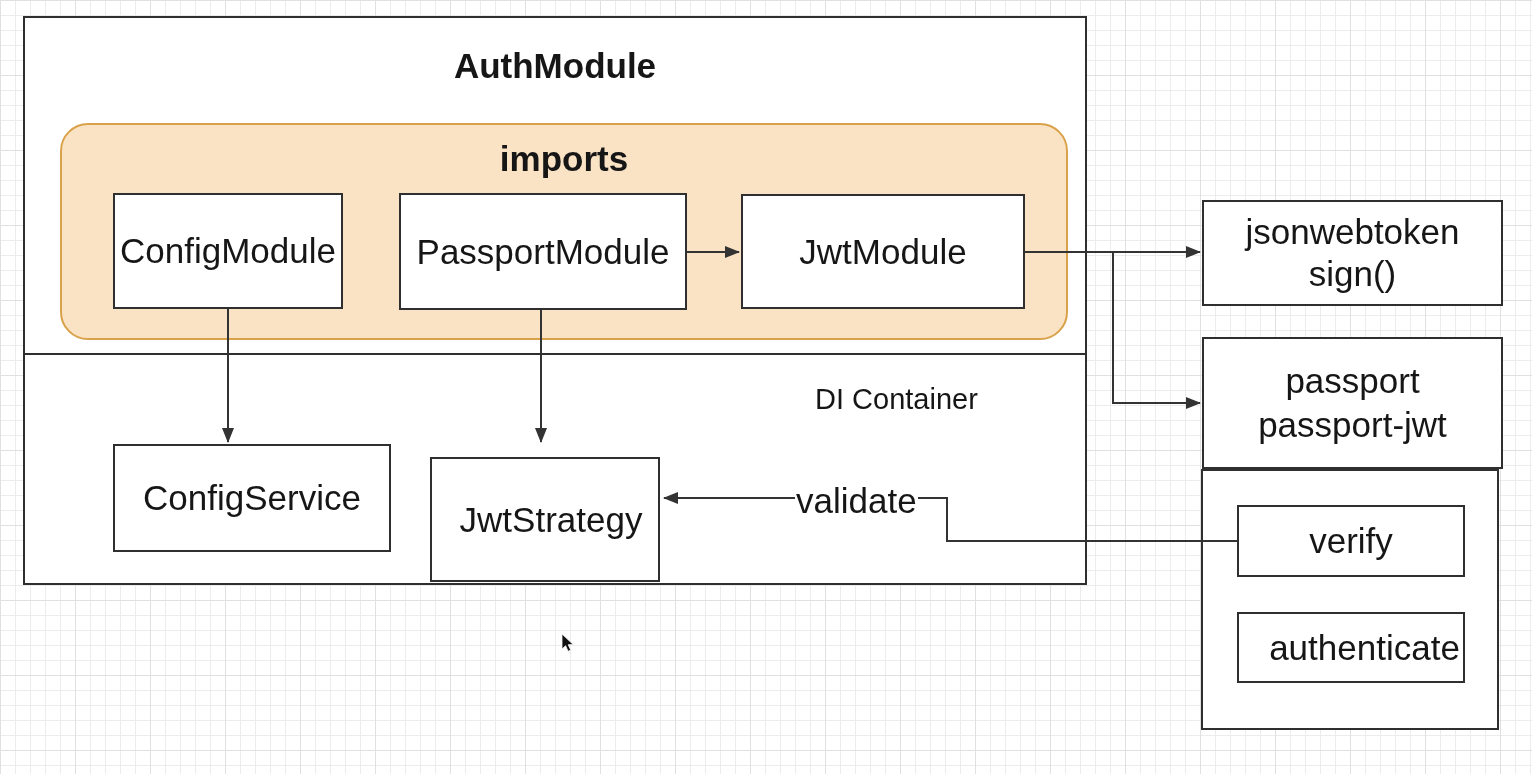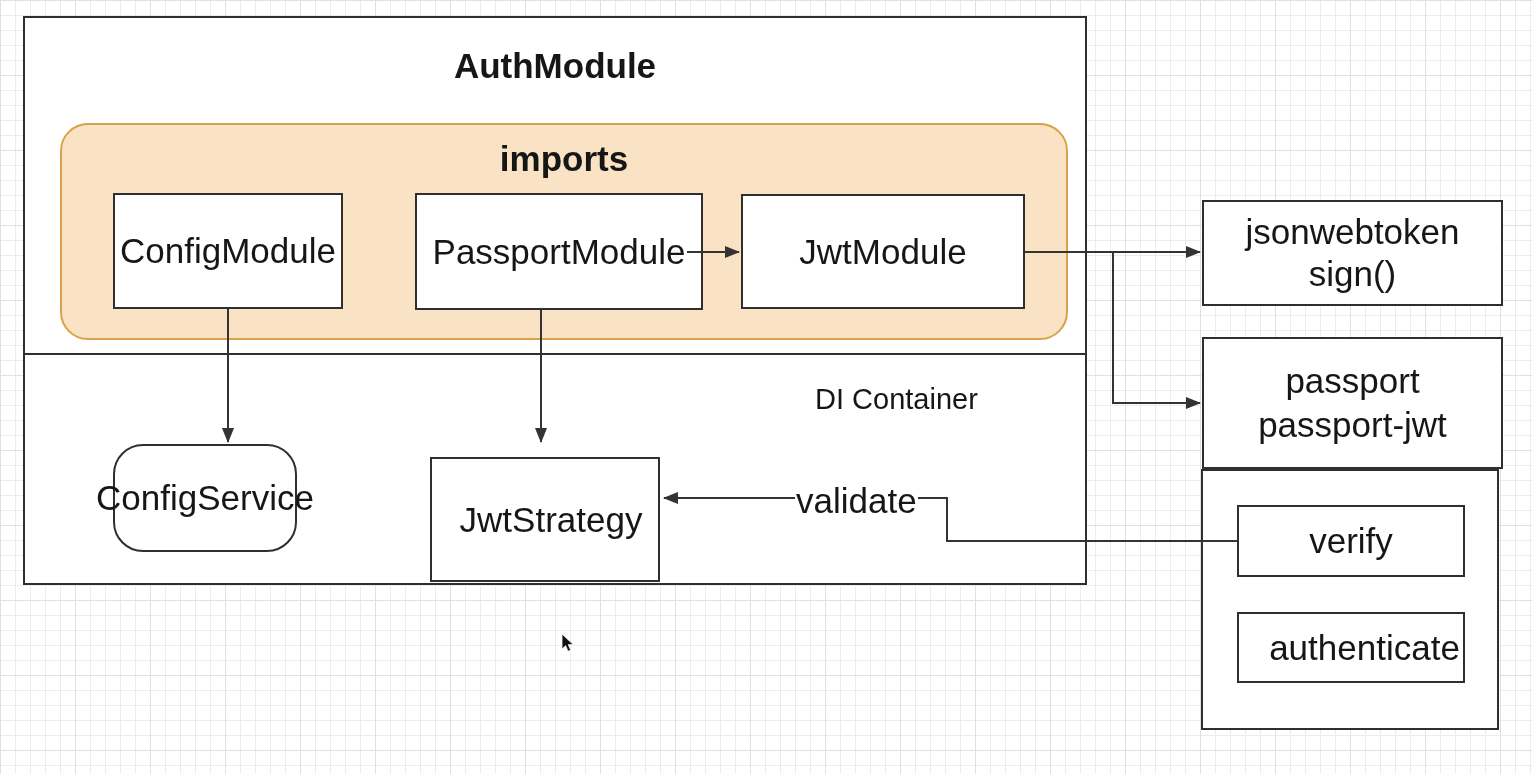--- a/index.html
+++ b/index.html
@@ -77,29 +77,29 @@
   </div>
 
   <div class="imports">
     <div class="group-title" style="top:14px;">imports</div>
   </div>
 
   <div class="node" style="left:113px;top:193px;width:230px;height:116px;">
     <span>ConfigModule</span>
   </div>
 
-  <div class="node" style="left:399px;top:193px;width:288px;height:117px;margin-left:16px;">
+  <div class="node" style="left:399px;top:193px;width:288px;height:117px;">
     <span>PassportModule</span>
   </div>
 
   <div class="node" style="left:741px;top:194px;width:284px;height:115px;">
     <span>JwtModule</span>
   </div>
 
-  <div class="node" style="left:113px;top:444px;width:184px;height:108px;border-radius:30px;">
+  <div class="node" style="left:113px;top:444px;width:278px;height:108px;">
     <span>ConfigService</span>
   </div>
 
   <div class="node" style="left:430px;top:457px;width:230px;height:125px;padding-left:12px;">
     <span>JwtStrategy</span>
   </div>
 
   <div class="node" style="left:1202px;top:200px;width:301px;height:106px;line-height:1.2;">
     <span>jsonwebtoken</span>
     <span>sign()</span>

